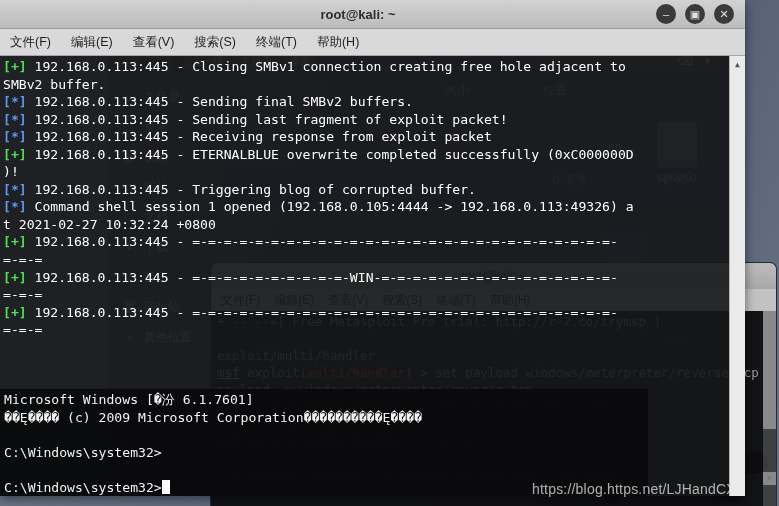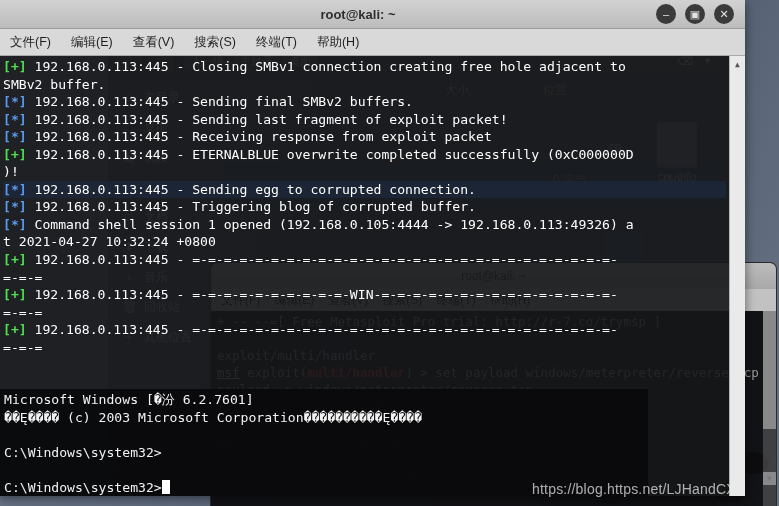--- a/index.html
+++ b/index.html
@@ -283,32 +283,32 @@
   </div>
 
   <div id="termbody">
     <div id="screen"><span class="g">[+]</span><span class="w"> 192.168.0.113:445 - Closing SMBv1 connection creating free hole adjacent to</span>
 <span class="w">SMBv2 buffer.</span>
 <span class="b">[*]</span><span class="w"> 192.168.0.113:445 - Sending final SMBv2 buffers.</span>
 <span class="b">[*]</span><span class="w"> 192.168.0.113:445 - Sending last fragment of exploit packet!</span>
 <span class="b">[*]</span><span class="w"> 192.168.0.113:445 - Receiving response from exploit packet</span>
 <span class="g">[+]</span><span class="w"> 192.168.0.113:445 - ETERNALBLUE overwrite completed successfully (0xC000000D</span>
 <span class="w">)!</span>
-<span class="hl"><span class="b">[*]</span><span class="w"> 192.168.0.113:445 - Sending egg to corrupted connection.</span></span><span class="b">[*]</span><span class="w"> 192.168.0.113:445 - Triggering blog of corrupted buffer.</span>
+<span class="b">[*]</span><span class="w"> 192.168.0.113:445 - Triggering blog of corrupted buffer.</span>
 <span class="b">[*]</span><span class="w"> Command shell session 1 opened (192.168.0.105:4444 -&gt; 192.168.0.113:49326) a</span>
-<span class="w">t 2021-04-27 10:32:24 +0800</span>
+<span class="w">t 2021-02-27 10:32:24 +0800</span>
 <span class="g">[+]</span><span class="w"> 192.168.0.113:445 - =-=-=-=-=-=-=-=-=-=-=-=-=-=-=-=-=-=-=-=-=-=-=-=-=-=-=-</span>
 <span class="w">=-=-=</span>
 <span class="g">[+]</span><span class="w"> 192.168.0.113:445 - =-=-=-=-=-=-=-=-=-=-WIN-=-=-=-=-=-=-=-=-=-=-=-=-=-=-=-</span>
 <span class="w">=-=-=</span>
 <span class="g">[+]</span><span class="w"> 192.168.0.113:445 - =-=-=-=-=-=-=-=-=-=-=-=-=-=-=-=-=-=-=-=-=-=-=-=-=-=-=-</span>
 <span class="w">=-=-=</span>
 
-      <div id="cmdblock" style="top:333px;height:130px;"><span>Microsoft Windows [�汾 6.2.7601]</span>
-<span>��Ę���� (c) 2003 Microsoft Corporation����������Ę����</span>
+      <div id="cmdblock" style="top:333px;height:130px;"><span>Microsoft Windows [�汾 6.1.7601]</span>
+<span>��Ę���� (c) 2009 Microsoft Corporation����������Ę����</span>
 <span>&nbsp;</span>
 <span>C:\Windows\system32&gt;</span>
 <span>&nbsp;</span>
 <span>C:\Windows\system32&gt;</span><span id="cursor"></span></div>
     </div>
 
     <div id="scrollbar">
       <div class="up">▲</div>
     </div>
   </div>

